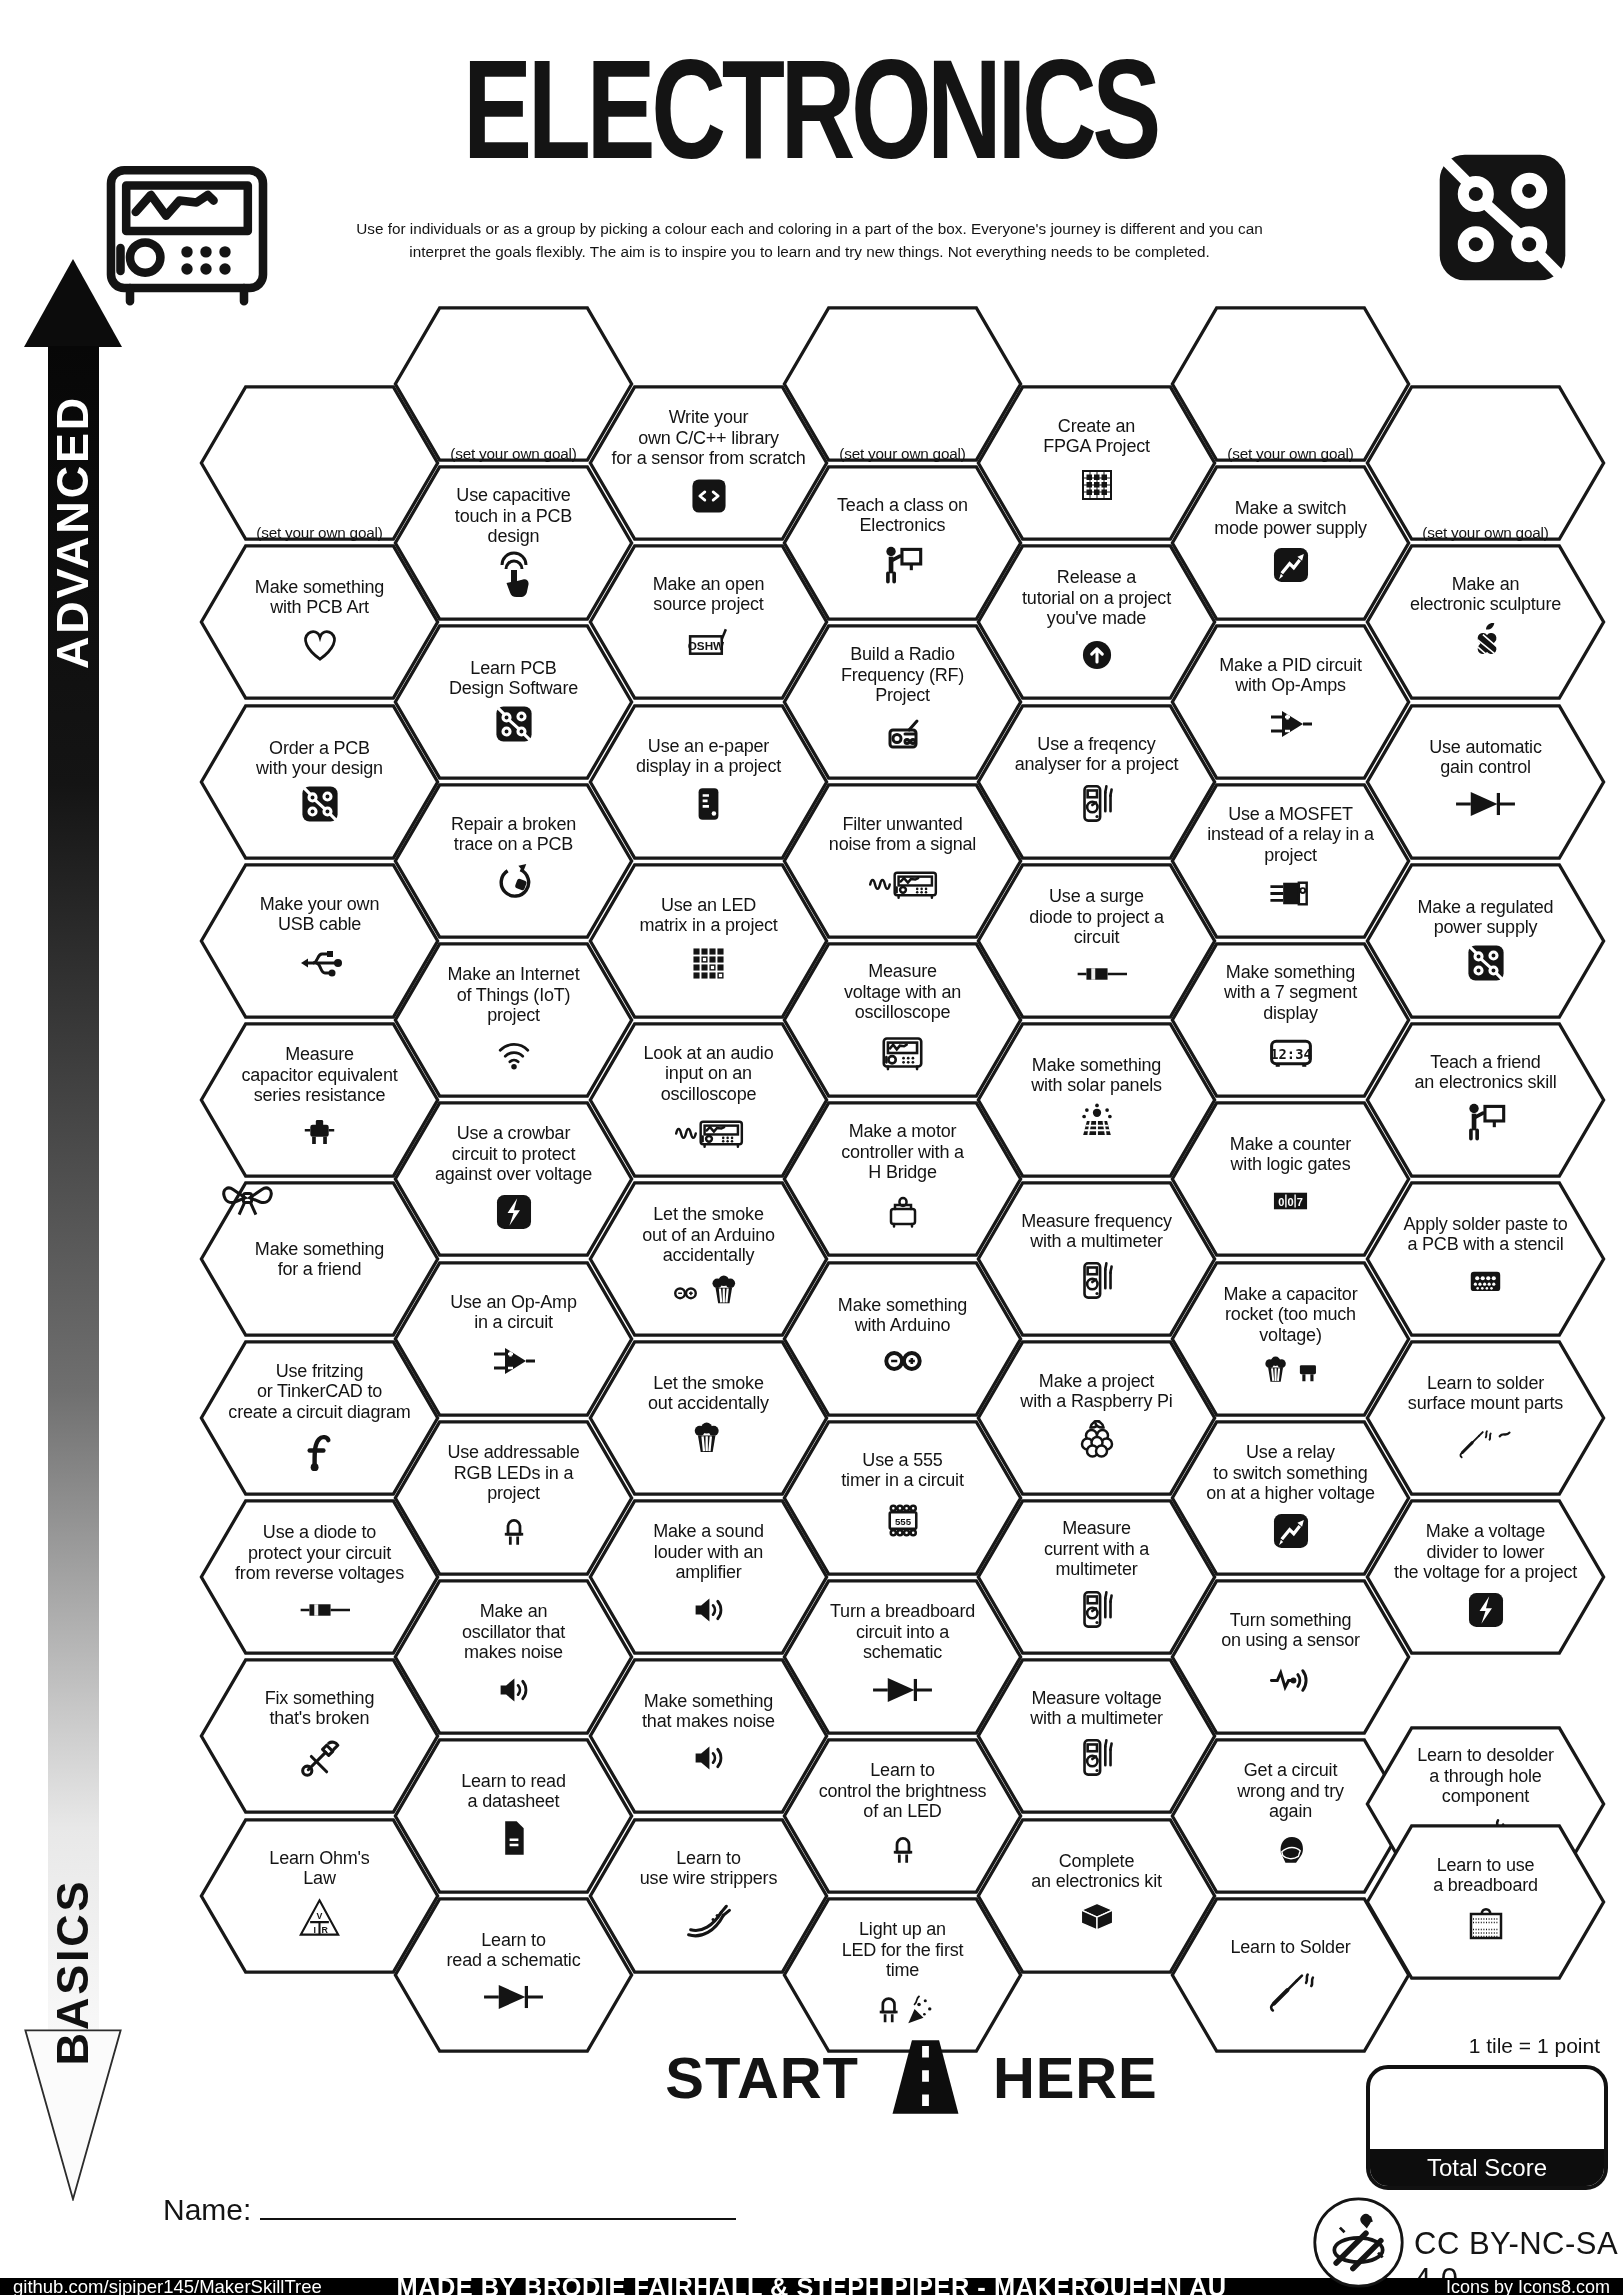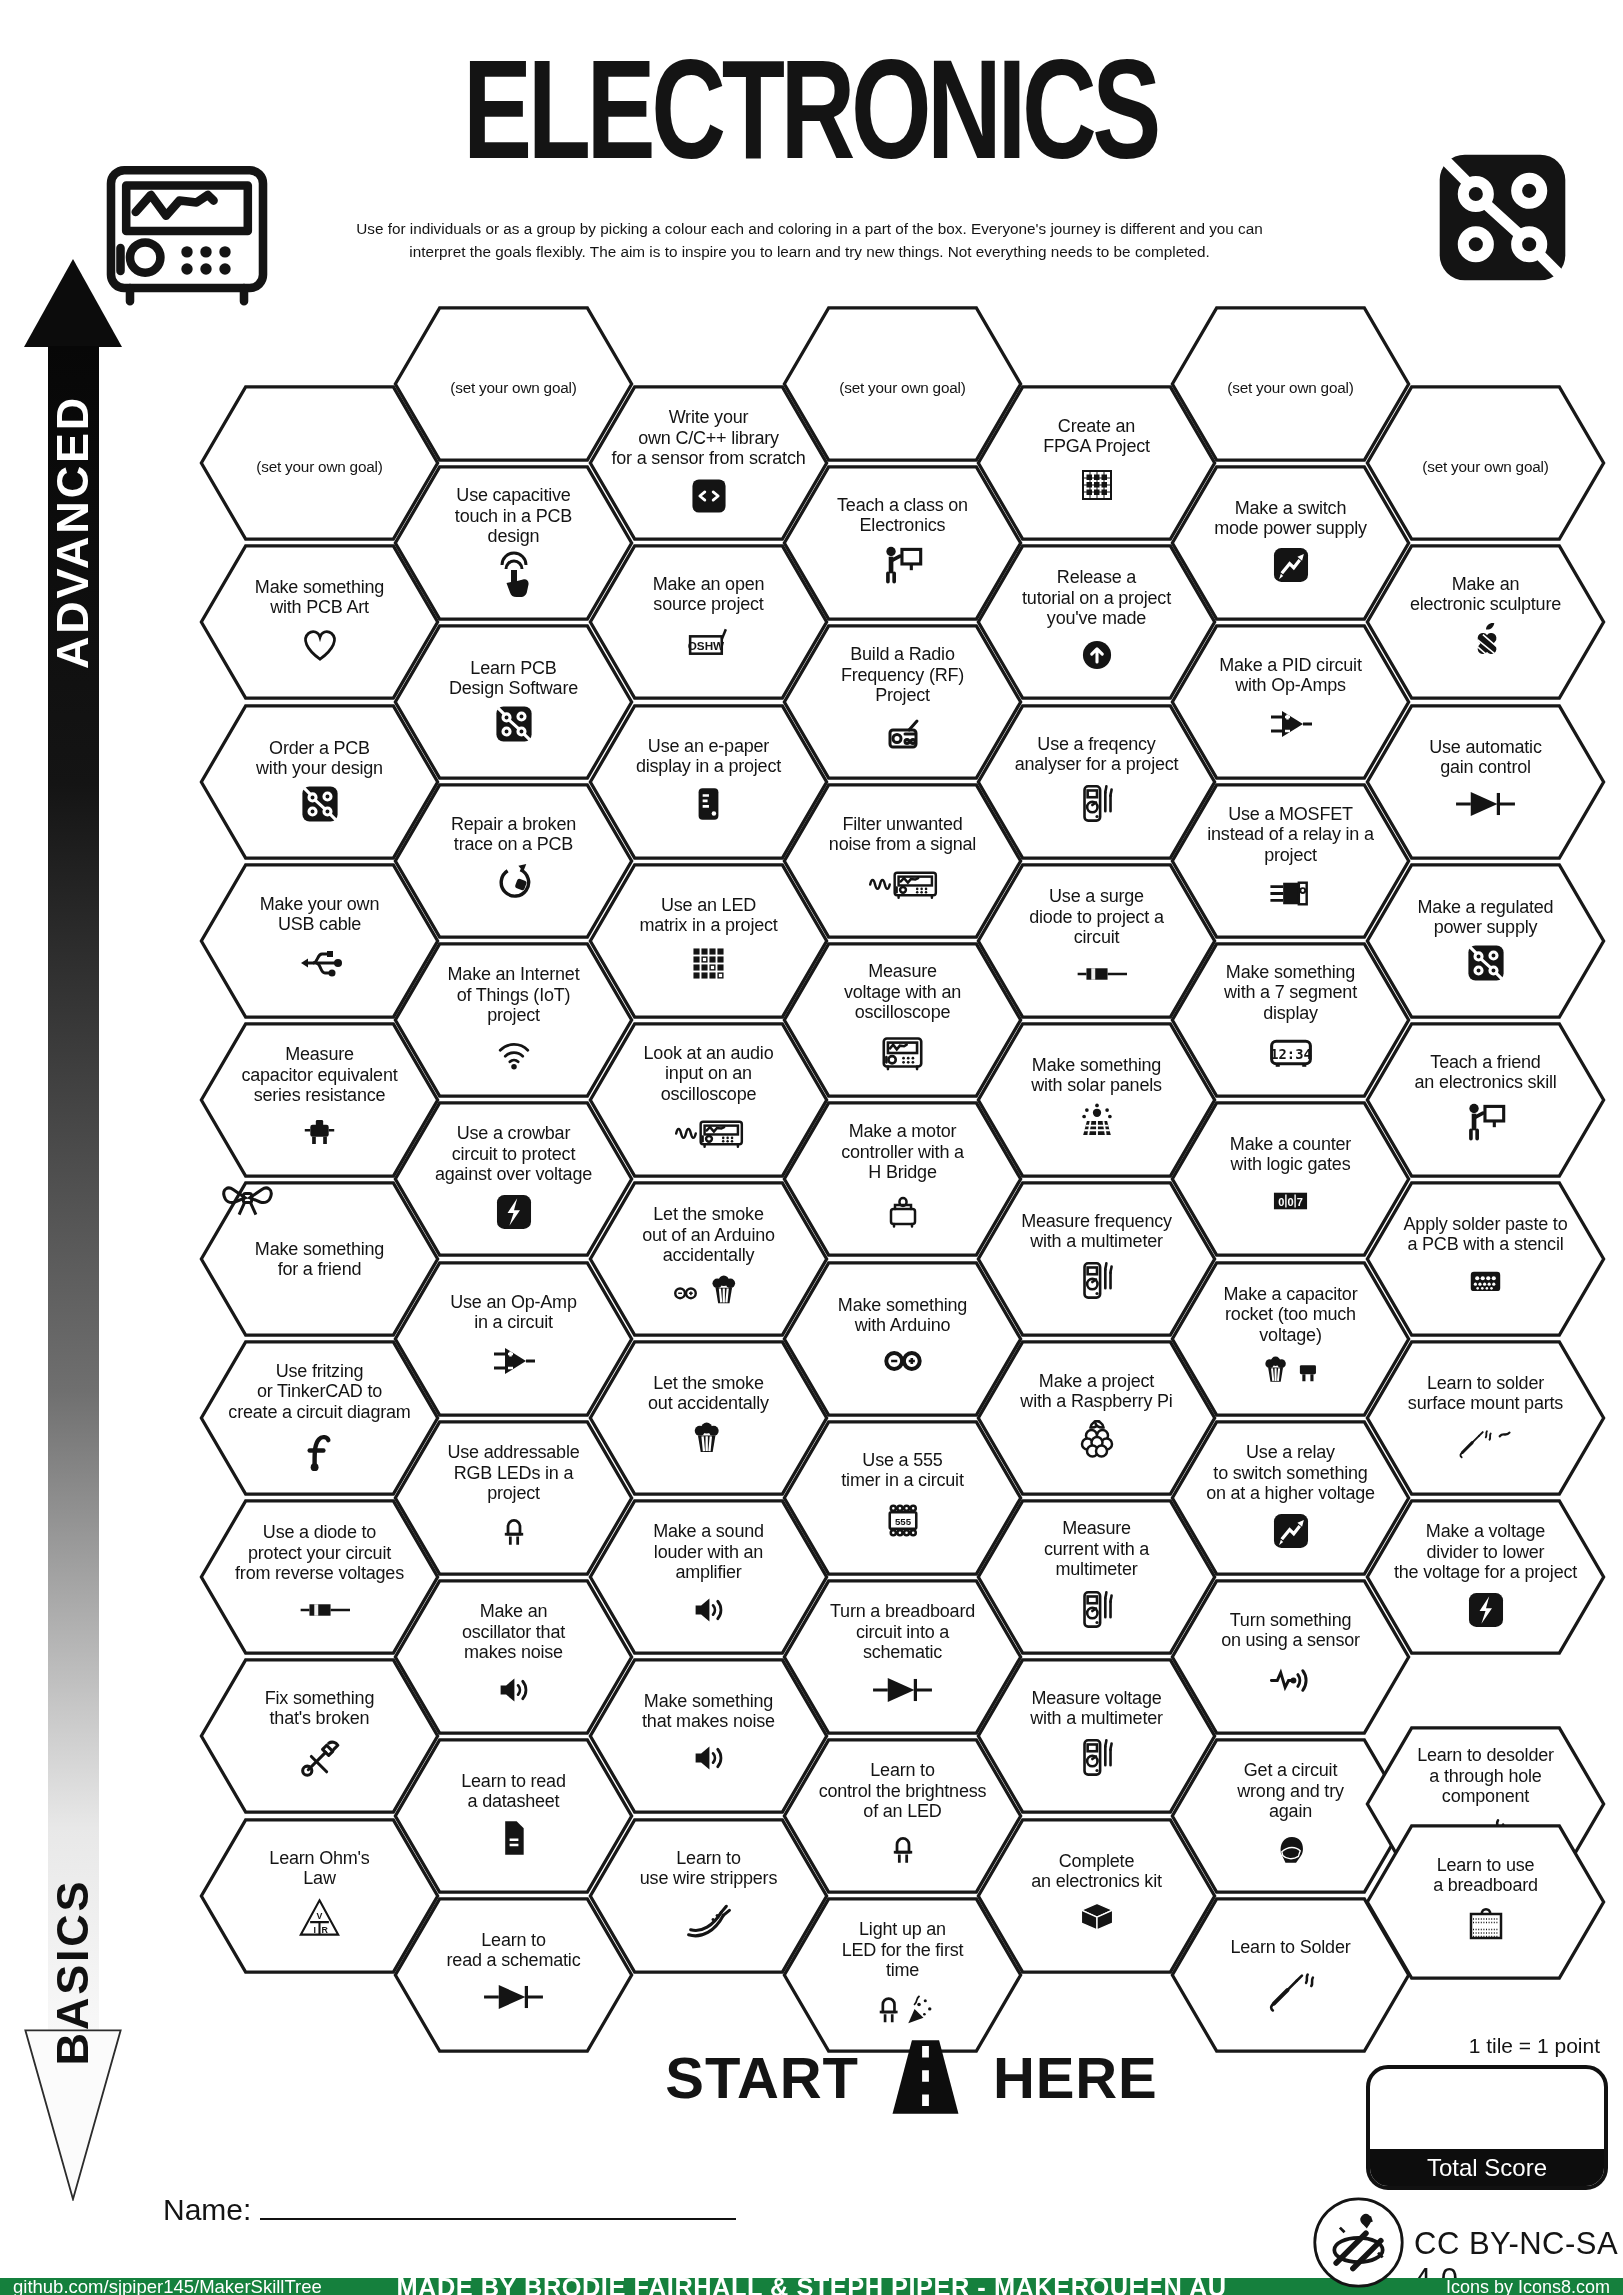--- a/index.html
+++ b/index.html
@@ -27,21 +27,21 @@
              color:#111;font-size:45px;font-weight:bold;letter-spacing:2.8px;white-space:nowrap}
 
   
   #grid{position:absolute;inset:0}
   .hex{position:absolute;width:241px;height:156px}
   .hexbg{position:absolute;inset:0;width:100%;height:100%}
   .hexbg polygon{fill:#fff;stroke:#181818;stroke-width:7}
   .hex .content{position:absolute;inset:0;display:flex;flex-direction:column;align-items:center;
                 justify-content:center;gap:4.2px;text-align:center}
   .label{font-size:18px;line-height:1.13;letter-spacing:-0.2px;white-space:pre-line;max-width:222px}
-  .hex.goal .content{justify-content:center;padding-top:7.4px}
+  .hex.goal .content{justify-content:flex-end;padding-top:7.4px}
   .hex.goal .label{font-size:15.3px}
   .icon{display:flex;align-items:center;justify-content:center}
   .icon.tl{position:absolute;top:-12px;left:14px}
 
   
   #starthere{position:absolute;left:657px;top:2032px;width:509px;display:flex;align-items:center;
              justify-content:center;gap:18.5px;font-weight:bold;font-size:58px;letter-spacing:0.9px}
   #road-icon{width:97px;height:90px}
 
   
@@ -51,21 +51,21 @@
   #scorebox .bar{position:absolute;left:0;right:0;bottom:0;height:37px;background:#0d0d0d;color:#fff;
             display:flex;align-items:center;justify-content:center;font-size:24px}
 
   
   #nameline{position:absolute;left:163px;top:2186px;font-size:30px;display:flex;align-items:baseline}
   #nameline .rule{display:inline-block;width:476px;border-bottom:2.3px solid #111;height:32px;margin-left:8.3px}
 
   
   #ccbadge{position:absolute;left:1312px;top:2196px;width:93px;height:93px;z-index:5}
   #cctext{position:absolute;left:1414px;top:2226px;font-size:31px;letter-spacing:0.5px}
-  #footer{position:absolute;left:0;bottom:0;width:100%;height:17px;background:#15803d;color:#fff}
+  #footer{position:absolute;left:0;bottom:0;width:100%;height:17px;background:#000000;color:#fff}
   #footer .l{position:absolute;left:13px;top:50%;transform:translateY(-50%);font-size:18.5px}
   #footer .c{position:absolute;left:0;right:0;top:50%;transform:translateY(-50%);text-align:center;
              font-size:25.4px;font-weight:bold;letter-spacing:0.5px}
   #footer .r{position:absolute;right:13px;top:50%;transform:translateY(-50%);font-size:18px}
 </style>
 </head>
 <body>
 
 <div id="page">
 

